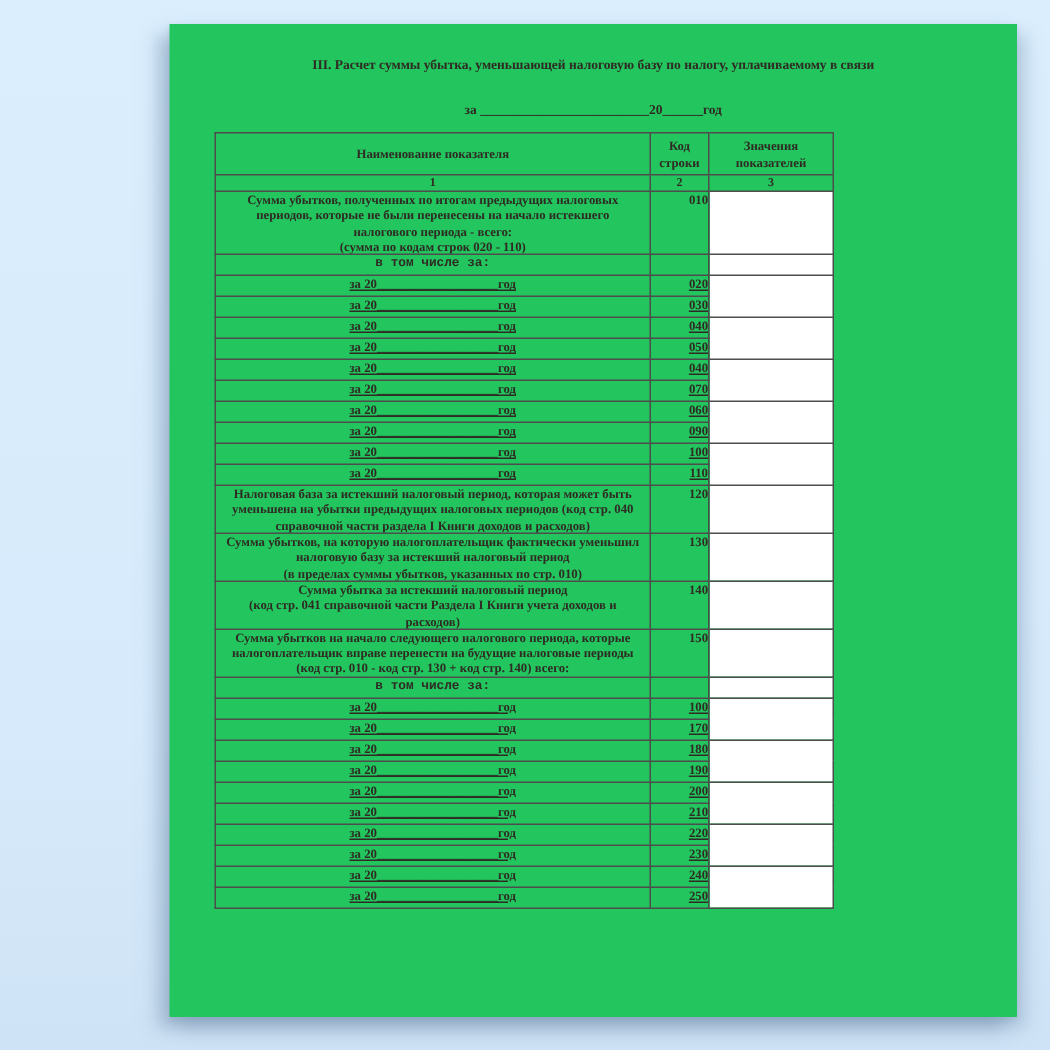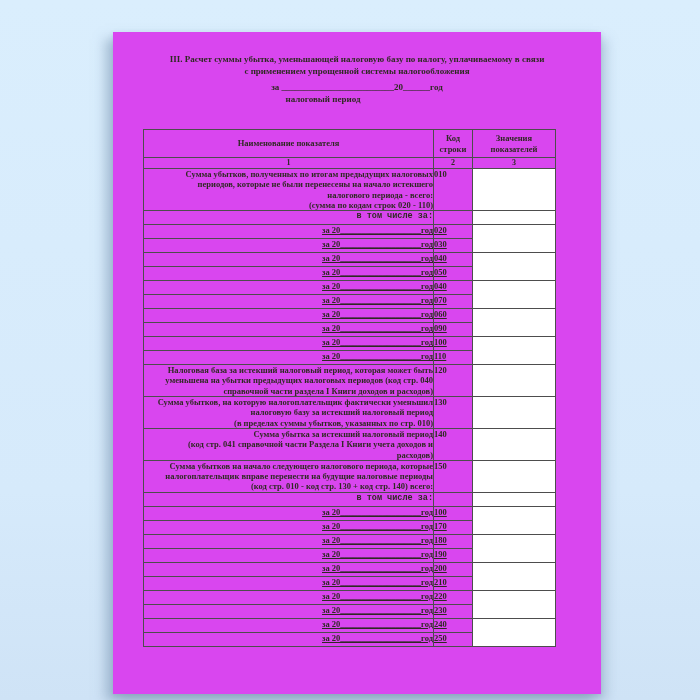--- a/index.html
+++ b/index.html
@@ -9,49 +9,49 @@
     height: 700px;
     overflow: hidden;
   }
   body {
     background: linear-gradient(180deg, #daeefd 0%, #d6eafb 70%, #cfe3f6 100%);
     font-family: "Liberation Serif", "DejaVu Serif", serif;
   }
   .paper {
     position: absolute;
     left: 113px;
-    top: 32px;
-    width: 488px;
+    top: 16px;
+    width: 565px;
     height: 662px;
-    background: #d946ef;
+    background: #22c55e;
     box-shadow: -8px 7px 11px rgba(118, 146, 175, 0.50),
                  6px 7px 11px rgba(118, 146, 175, 0.35),
                  0 2px 4px rgba(118, 146, 175, 0.25);
     color: #2f2a23;
   }
   .title-block {
     margin-top: 21px;
     text-align: center;
     font-weight: bold;
     font-size: 9px;
     line-height: 12px;
     color: #2f2a23;
   }
   .title-line { white-space: nowrap; }
-  .period-line { margin-top: 4px; white-space: nowrap; letter-spacing: 0; }
+  .period-line { margin-top: 18px; white-space: nowrap; letter-spacing: 0; }
   .period-caption {
     position: relative;
     left: -34px;
     margin-top: 0;
   }
   table.form {
     border-collapse: collapse;
     table-layout: fixed;
     width: 412px;
-    margin: 24px 0 0 30px;
+    margin: 9px 0 0 30px;
     border: 1.5px solid #474747;
     font-size: 8.5px;
     font-weight: bold;
     color: #2f2a23;
   }
   table.form th, table.form td {
     border: 1px solid #4d4d4d;
     padding: 0;
     vertical-align: top;
     overflow: hidden;
@@ -67,41 +67,39 @@
   tr.subhead td {
     text-align: center;
     height: 10px;
     line-height: 10px;
     font-size: 8px;
   }
   td.c-name {
     padding: 1px 3px 1px 4px;
     line-height: 10.3px;
     white-space: pre-line;
+    text-align: center;
+  }
+  td.c-code {
     text-align: right;
-  }
-  td.c-code {
-    text-align: left;
     padding-top: 1px;
     line-height: 10.3px;
   }
   td.c-val { background: #ffffff; }
   tr.t-year  { height: 14px; text-decoration: underline; }
   tr.t-sub   { height: 14px; font-family: Liberation Mono, monospace; }
   tr.t-year td.c-name { white-space: nowrap; }
 </style>
 </head>
 <body>
 
 <div class="paper">
   <div class="title-block">
     <div class="title-line">III. Расчет суммы убытка, уменьшающей налоговую базу по налогу, уплачиваемому в связи</div>
-    <div class="title-line">с применением упрощенной системы налогообложения</div>
     <div class="period-line">за _________________________20______год</div>
-    <div class="period-caption">налоговый период</div>
   </div>
 
   <table class="form">
     <colgroup>
       <col style="width:290px">
       <col style="width:39px">
       <col style="width:83px">
     </colgroup>
     <thead>
       <tr>

